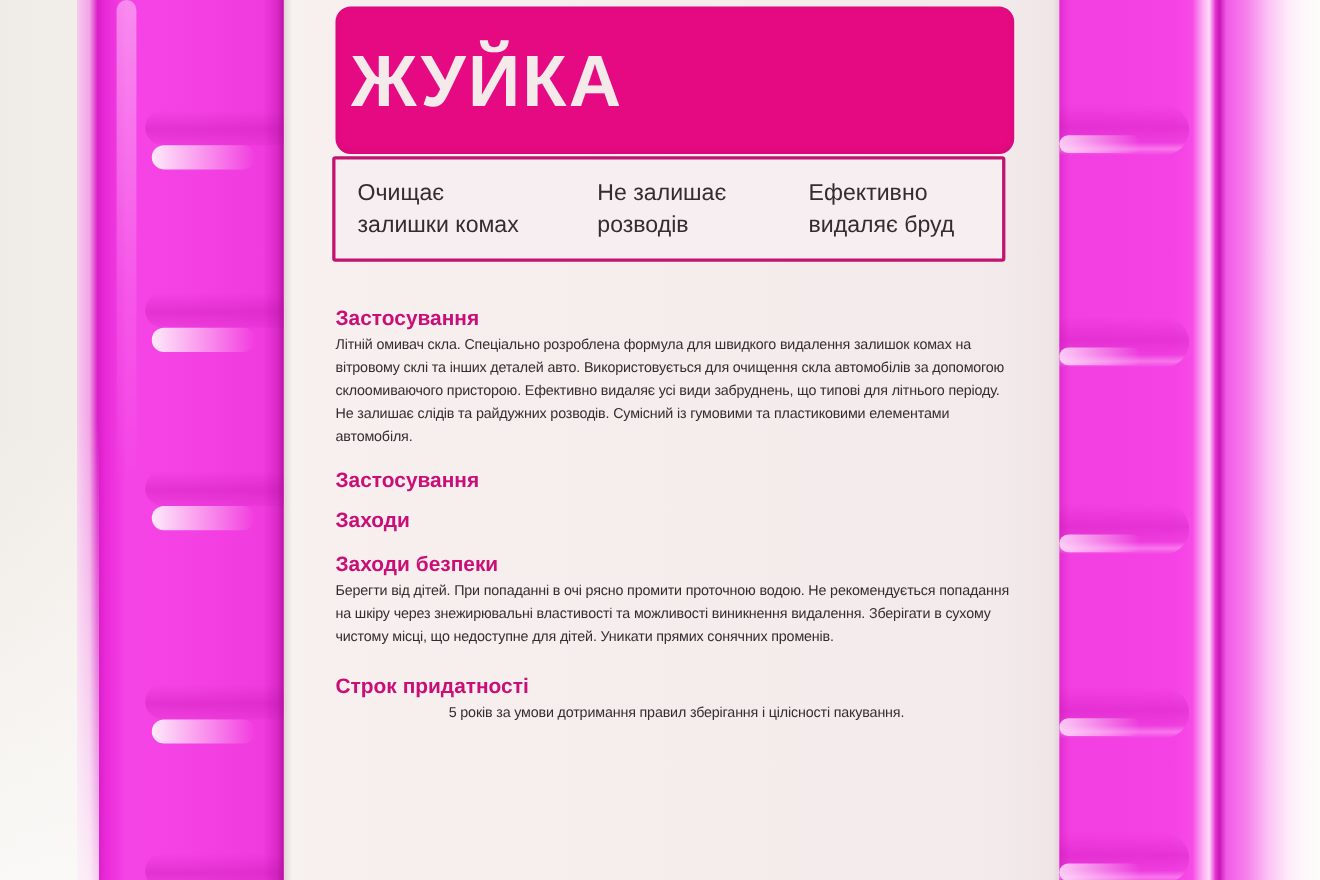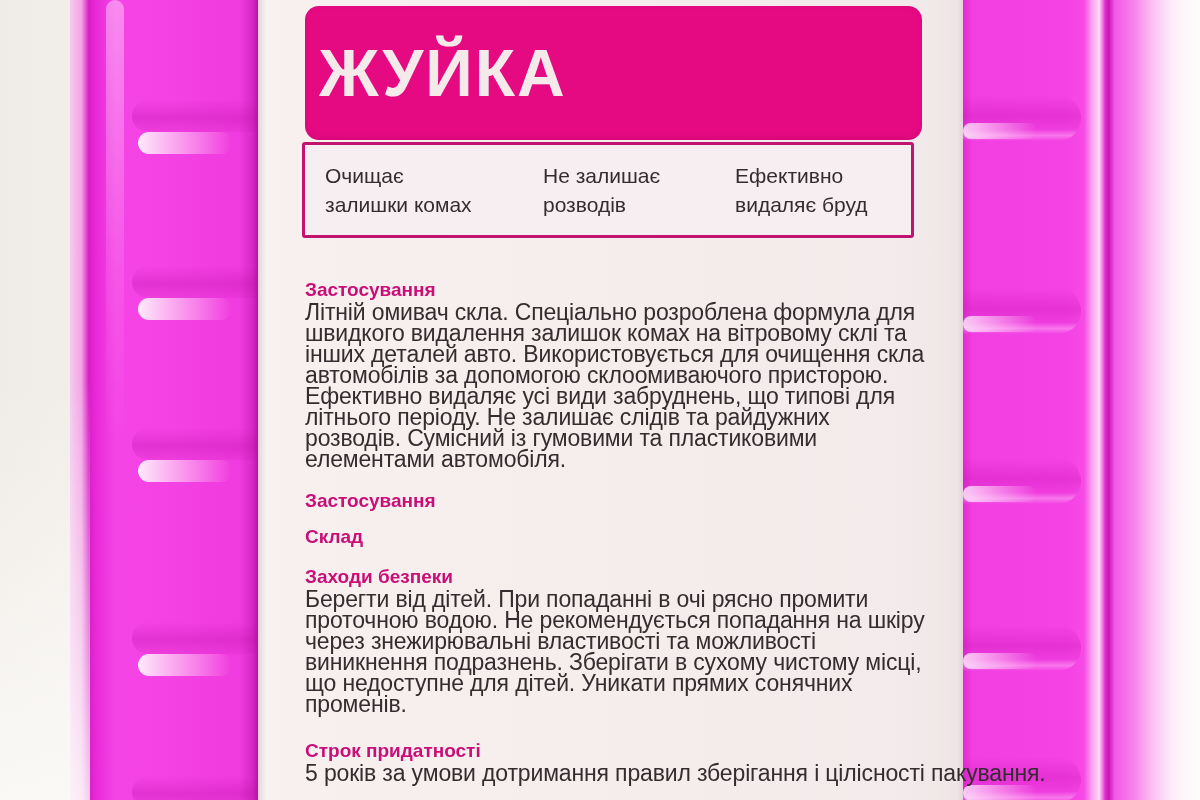--- a/index.html
+++ b/index.html
@@ -86,21 +86,21 @@
   }
   .f1{ width:218px; } .f2{ width:192px; } .f3{ flex:1; }
 
   .content{ position:absolute; left:47px; top:279px; width:620px; }
   .section{ margin:0; }
   .s2{ margin-top:20px; } .s3{ margin-top:15px; } .s4{ margin-top:19px; } .s5{ margin-top:25px; }
   .sec-heading{
     font-size:19px; line-height:21px; font-weight:bold; color:#ca0e77; margin:0 0 2px 0;
   }
   .sec-body{
-    font-size:23px; line-height:21px; color:#352c2f; margin:0; letter-spacing:-0.15px;
+    font-size:13px; line-height:21px; color:#352c2f; margin:0; letter-spacing:-0.15px;
   }
   .s5 .sec-body{ white-space:nowrap;text-align:center; }
 </style>
 </head>
 <body>
 
 <div class="scene">
 
   <div class="bottle-left">
     <div class="v-highlight"></div>
@@ -139,26 +139,26 @@
       <div class="section s1">
         <p class="sec-heading">Застосування</p>
         <p class="sec-body">Літній омивач скла. Спеціально розроблена формула для швидкого видалення залишок комах на вітровому склі та інших деталей авто. Використовується для очищення скла автомобілів за допомогою склоомиваючого присторою. Ефективно видаляє усі види забруднень, що типові для літнього періоду. Не залишає слідів та райдужних розводів. Сумісний із гумовими та пластиковими елементами автомобіля.</p>
       </div>
 
       <div class="section s2">
         <p class="sec-heading">Застосування</p>
       </div>
 
       <div class="section s3">
-        <p class="sec-heading">Склад</p>
+        <p class="sec-heading">Заходи</p>
       </div>
 
       <div class="section s4">
         <p class="sec-heading">Заходи безпеки</p>
-        <p class="sec-body">Берегти від дітей. При попаданні в очі рясно промити проточною водою. Не рекомендується попадання на шкіру через знежирювальні властивості та можливості виникнення подразнень. Зберігати в сухому чистому місці, що недоступне для дітей. Уникати прямих сонячних променів.</p>
+        <p class="sec-body">Берегти від дітей. При попаданні в очі рясно промити проточною водою. Не рекомендується попадання на шкіру через знежирювальні властивості та можливості виникнення видалення. Зберігати в сухому чистому місці, що недоступне для дітей. Уникати прямих сонячних променів.</p>
       </div>
 
       <div class="section s5">
         <p class="sec-heading">Строк придатності</p>
         <p class="sec-body">5 років за умови дотримання правил зберігання і цілісності пакування.</p>
       </div>
 
     </div>
   </div>
 </div>

